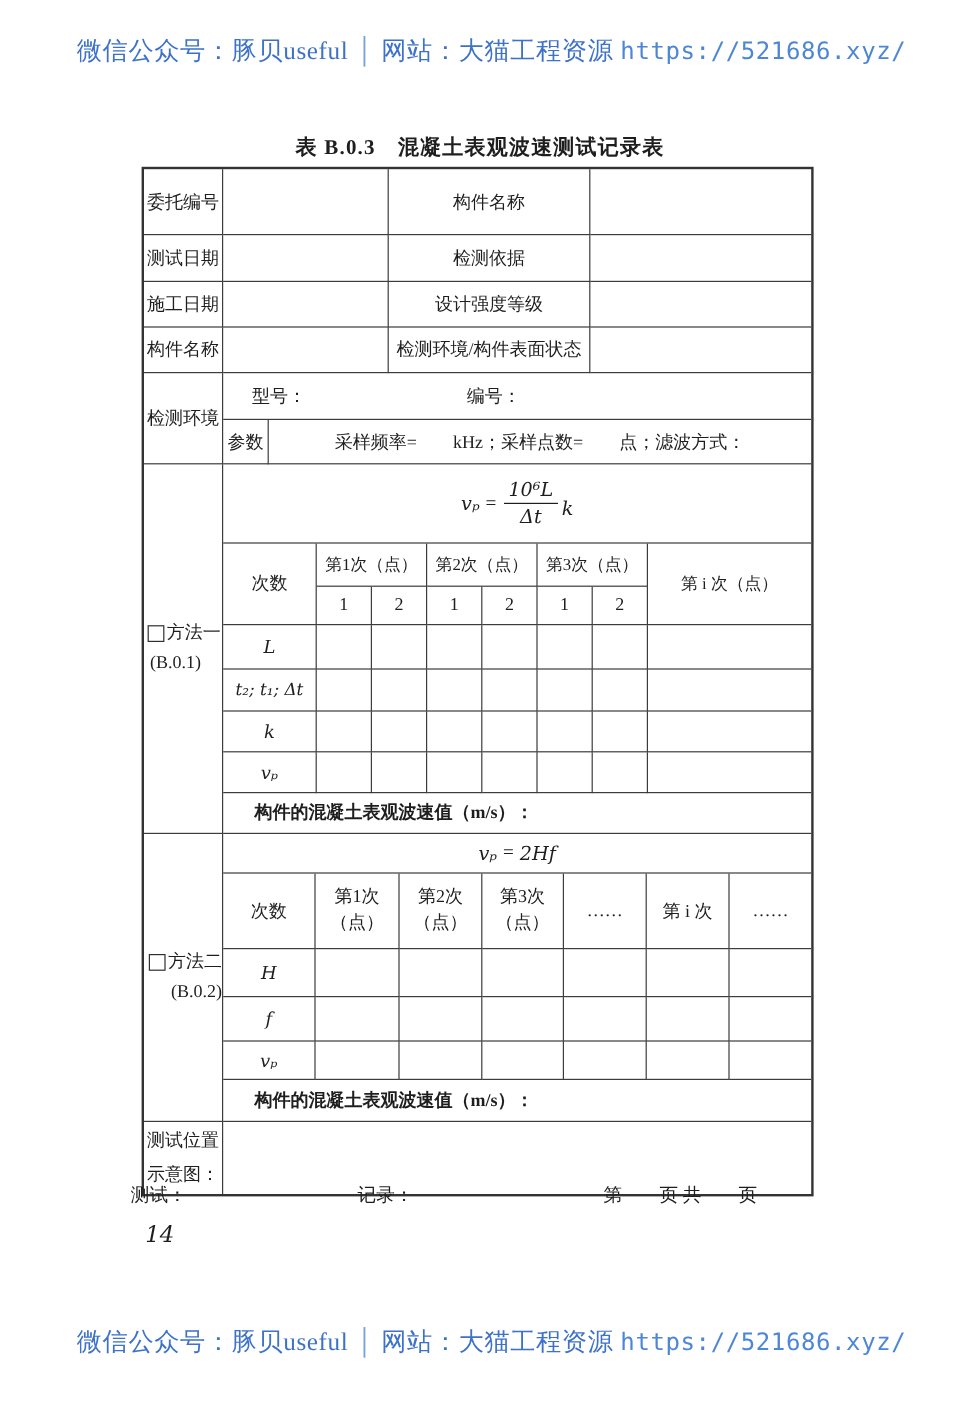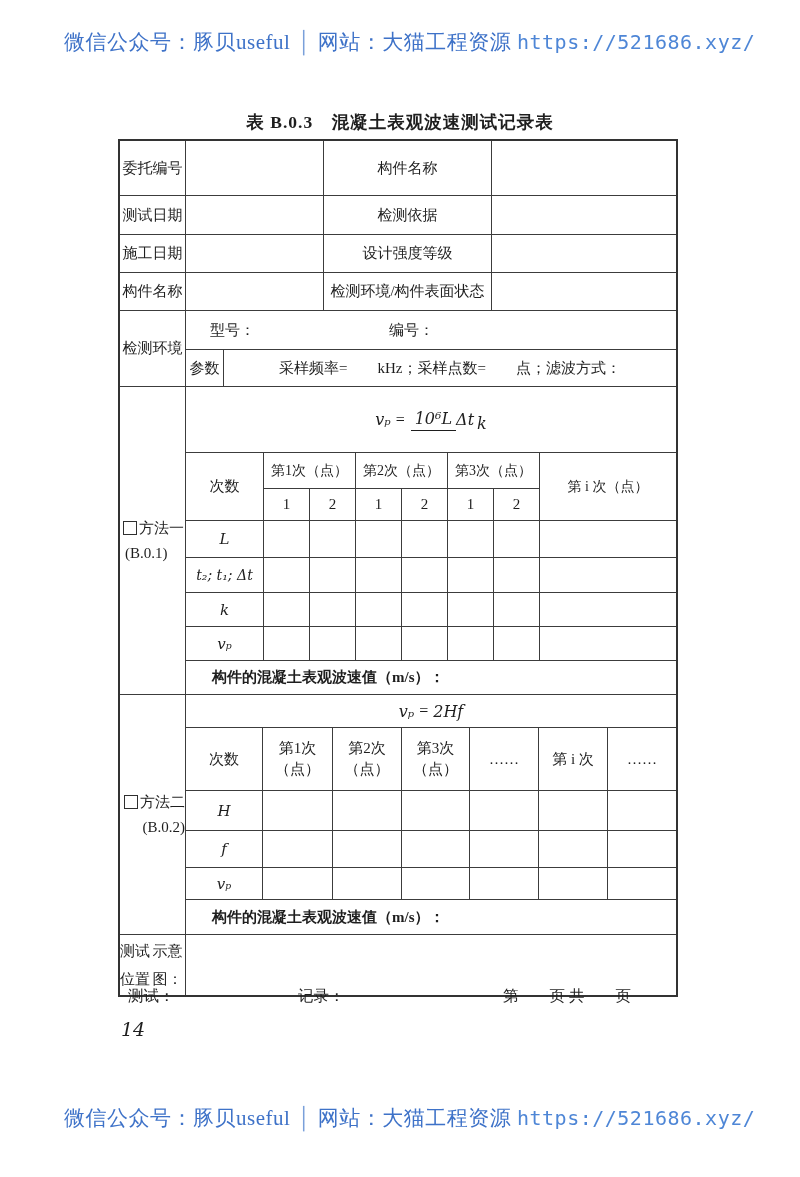--- a/index.html
+++ b/index.html
@@ -34,25 +34,25 @@
   .band{display:flex;}
   .c{
     box-sizing:border-box;display:flex;align-items:center;justify-content:center;
     border-right:1px solid var(--bd);border-bottom:1px solid var(--bd);
     overflow:hidden;
   }
   .nr{border-right:none;}
   .nb{border-bottom:none !important;}
   .bandbody{flex:1;display:flex;flex-direction:column;min-width:0;}
   .lblcol{width:66px;flex:0 0 66px;}
-  .stack{display:flex;flex-direction:row;align-items:center;justify-content:center;line-height:26px;}
+  .stack{display:flex;flex-direction:column;align-items:center;justify-content:center;line-height:26px;}
   .left{justify-content:flex-start;}
   .preline{white-space:pre-line;text-align:center;line-height:21px;}
   .math{font-style:italic;font-family:"DejaVu Serif","Liberation Serif",serif;}
-  .frac{display:inline-flex;flex-direction:row;text-align:center;vertical-align:middle;margin:0 1px;}
+  .frac{display:inline-flex;flex-direction:column;text-align:center;vertical-align:middle;margin:0 1px;}
   .frac .num{display:block;border-bottom:1.4px solid var(--txt);padding:0 4px 1px 4px;line-height:20px;}
   .frac .den{display:block;padding-top:1px;line-height:20px;}
   .formula{font-size:16px;display:flex;align-items:center;gap:5px;}
   .chk{
     display:inline-block;width:12px;height:12px;border:1.6px solid #2f2f2f;
     margin-right:2px;vertical-align:-1px;flex:0 0 auto;
   }
   .methodlabel{display:flex;flex-direction:column;justify-content:center;line-height:25px;padding-left:3px;}
   .methodlabel .nrow{display:flex;align-items:center;white-space:nowrap;}
   .footer-line{position:absolute;top:986px;left:0;width:800px;font-size:15.5px;}
@@ -277,21 +277,21 @@
     <div class="c lblcol stack nb" style="line-height:28px">
       <span>测试位置</span>
       <span>示意图：</span>
     </div>
     <div class="c nr nb" style="flex:1"></div>
   </div>
 
 </div>
 
 <div class="footer-line">
-  <span style="left:128px">测试：</span>
+  <span style="left:109px">测试：</span>
   <span style="left:298px">记录：</span>
   <span style="left:503px">第　　页 共　　页</span>
 </div>
 
 <div class="page-num">14</div>
 
 <div class="watermark wm-bottom">
   <span>微信公众号：豚贝useful</span><span class="sep">│</span><span>网站：大猫工程资源</span>
   <span class="url">https://521686.xyz/</span>
 </div>

